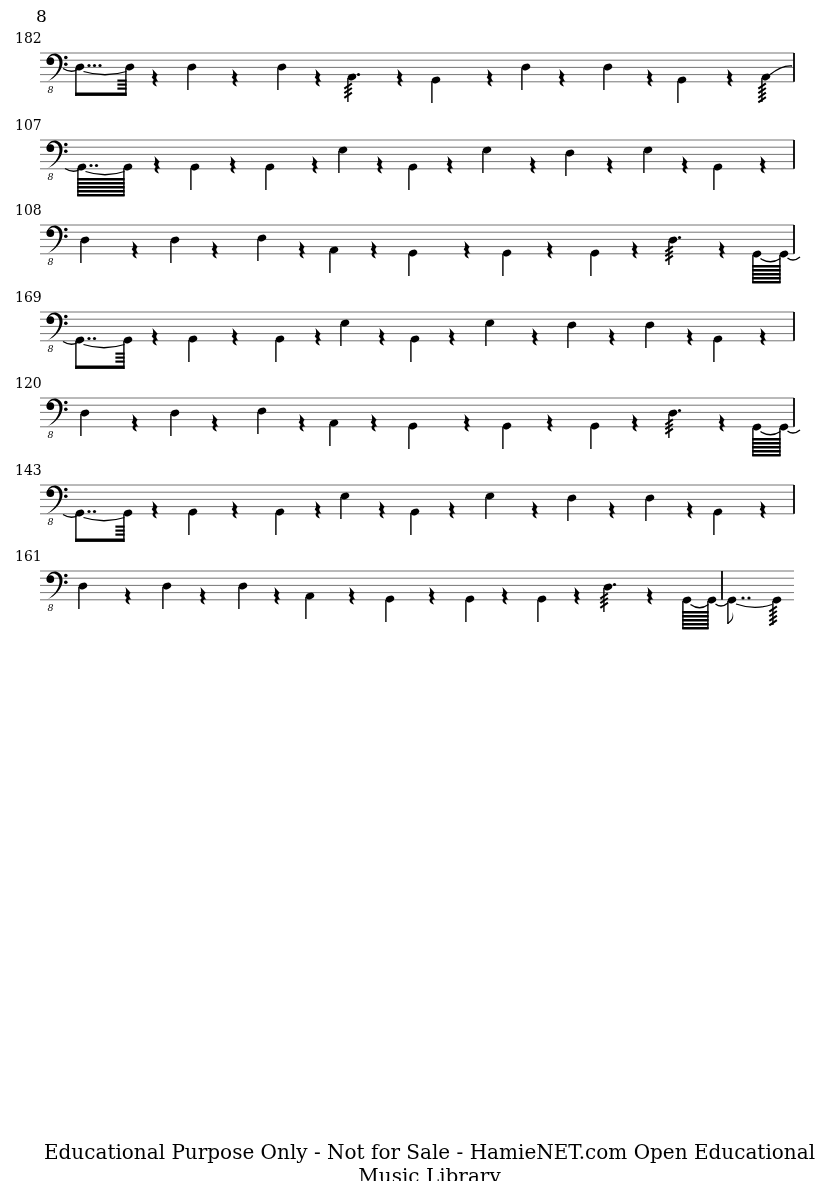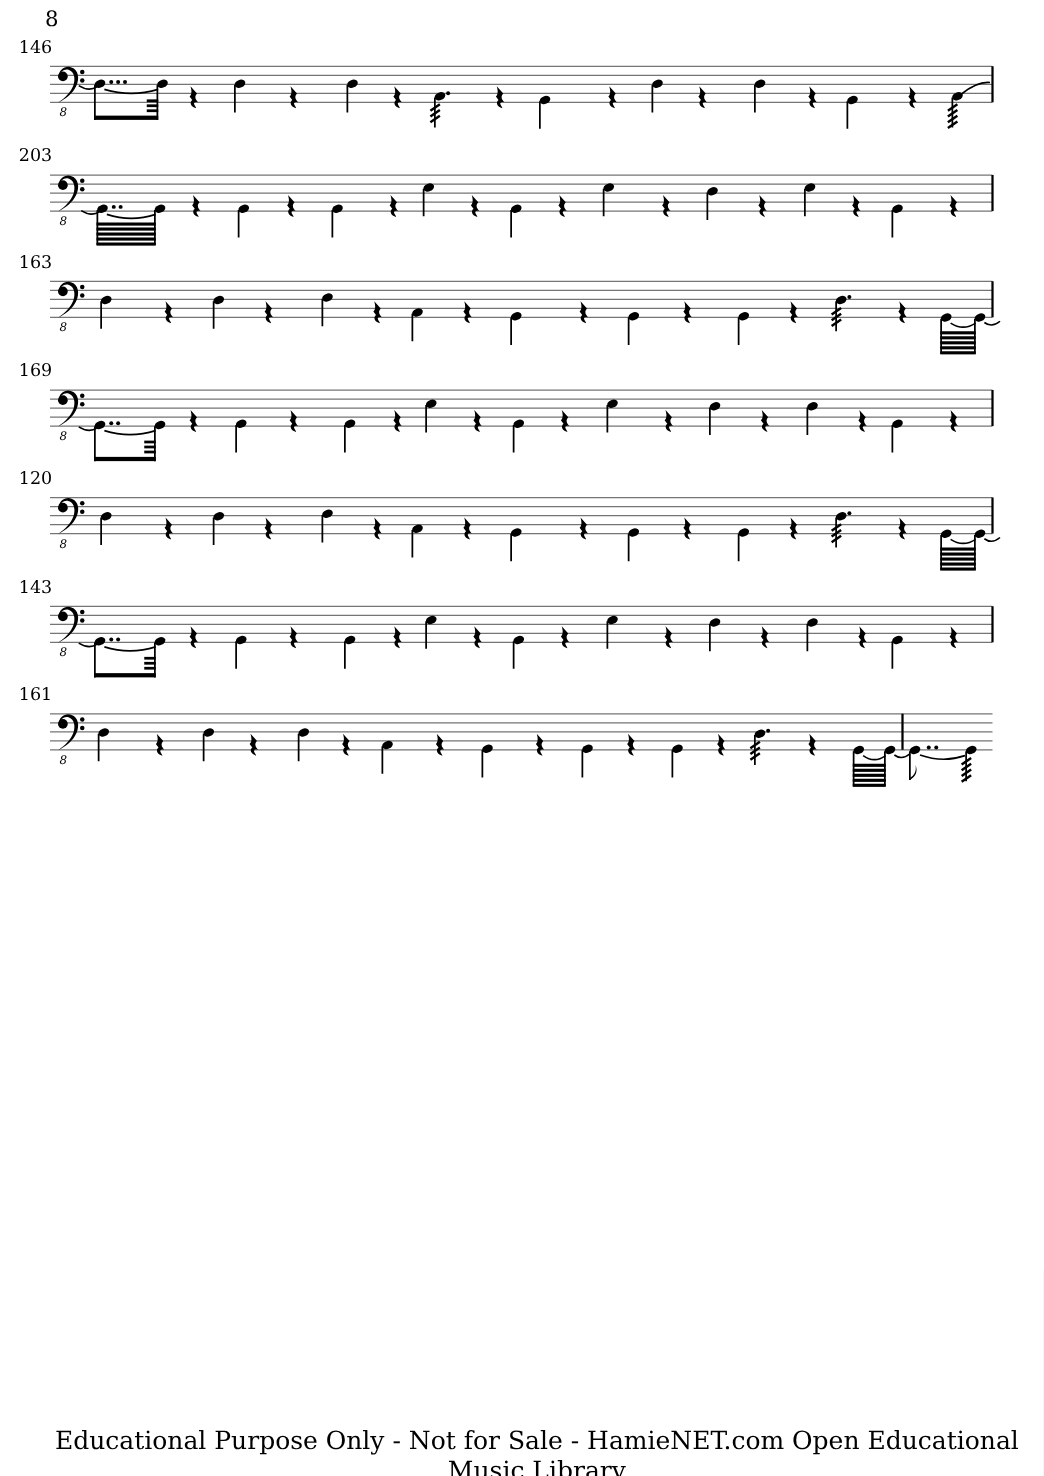--- a/index.html
+++ b/index.html
@@ -133,21 +133,21 @@
           <line x1="758.3" y1="88.6" x2="765.9" y2="83.4" stroke="#000000" stroke-width="2"></line>
           <line x1="758.3" y1="93.19999999999999" x2="765.9" y2="88" stroke="#000000" stroke-width="2"></line>
           <line x1="758.3" y1="97.8" x2="765.9" y2="92.60000000000001" stroke="#000000" stroke-width="2"></line>
           <line x1="758.3" y1="102.39999999999999" x2="765.9" y2="97.2" stroke="#000000" stroke-width="2"></line>
           <path d="M769.5,75 Q782,65 792,66" fill="none" stroke="#000000" stroke-width="1.3"></path>
         </g>
         <g>
           <line x1="794" y1="53" x2="794" y2="81.8" stroke="#000000" stroke-width="1.8"></line>
         </g>
       </svg>
-    <div class="measure-number">146</div>
+    <div class="measure-number">182</div>
   </div>
   <div class="system" style="top: 115px;">
     <svg class="staff-svg" id="staff-1" viewBox="0 115 835 90">
         <g>
           <line x1="40" y1="140" x2="794" y2="140" stroke="#757575" stroke-width="1"></line>
           <line x1="40" y1="147.2" x2="794" y2="147.2" stroke="#757575" stroke-width="1"></line>
           <line x1="40" y1="154.4" x2="794" y2="154.4" stroke="#757575" stroke-width="1"></line>
           <line x1="40" y1="161.6" x2="794" y2="161.6" stroke="#757575" stroke-width="1"></line>
           <line x1="40" y1="168.8" x2="794" y2="168.8" stroke="#757575" stroke-width="1"></line>
         </g>
@@ -229,21 +229,21 @@
           <ellipse cx="718" cy="167" rx="4.4" ry="3.1" fill="#000000" transform="rotate(-21 718 167)"></ellipse>
           <line x1="713.9" y1="168" x2="713.9" y2="190" stroke="#000000" stroke-width="1.4"></line>
         </g>
         <g>
           <path d="M-2.6,-11 L2.6,-5.3 C0.9,-3.6 0.8,-1.7 2.3,0.3 L3.4,1.8 C0.9,1.0 -0.5,2.0 0.6,4.0 C1.2,5.1 1.8,5.8 1.9,6.5 C-2.4,5.3 -3.7,1.9 -1.2,-0.1 L-3.3,-2.8 C-1.5,-4.4 -1.5,-7.3 -2.6,-11 Z" fill="#000000" transform="translate(763 167)"></path>
         </g>
         <g>
           <line x1="794" y1="140" x2="794" y2="168.8" stroke="#000000" stroke-width="1.8"></line>
         </g>
       </svg>
-    <div class="measure-number">203</div>
+    <div class="measure-number">107</div>
   </div>
   <div class="system" style="top: 200px;">
     <svg class="staff-svg" id="staff-2" viewBox="0 200 835 90">
         <g>
           <line x1="40" y1="225" x2="794" y2="225" stroke="#757575" stroke-width="1"></line>
           <line x1="40" y1="232.2" x2="794" y2="232.2" stroke="#757575" stroke-width="1"></line>
           <line x1="40" y1="239.4" x2="794" y2="239.4" stroke="#757575" stroke-width="1"></line>
           <line x1="40" y1="246.6" x2="794" y2="246.6" stroke="#757575" stroke-width="1"></line>
           <line x1="40" y1="253.8" x2="794" y2="253.8" stroke="#757575" stroke-width="1"></line>
         </g>
@@ -324,21 +324,21 @@
           <rect x="752.1999999999999" y="273" width="28.4" height="2.5" fill="#000000"></rect>
           <rect x="752.1999999999999" y="277" width="28.4" height="2.5" fill="#000000"></rect>
           <rect x="752.1999999999999" y="281" width="28.4" height="2.5" fill="#000000"></rect>
           <path d="M760.5,258.5 Q770.5,265 780.5,258.5" fill="none" stroke="#000000" stroke-width="1.3"></path>
           <path d="M787.5,258 Q793.5,262.5 800,257" fill="none" stroke="#000000" stroke-width="1.3"></path>
         </g>
         <g>
           <line x1="794" y1="225" x2="794" y2="253.8" stroke="#000000" stroke-width="1.8"></line>
         </g>
       </svg>
-    <div class="measure-number">163</div>
+    <div class="measure-number">108</div>
   </div>
   <div class="system" style="top: 287px;">
     <svg class="staff-svg" id="staff-3" viewBox="0 287 835 90">
         <g>
           <line x1="40" y1="312" x2="794" y2="312" stroke="#757575" stroke-width="1"></line>
           <line x1="40" y1="319.2" x2="794" y2="319.2" stroke="#757575" stroke-width="1"></line>
           <line x1="40" y1="326.4" x2="794" y2="326.4" stroke="#757575" stroke-width="1"></line>
           <line x1="40" y1="333.6" x2="794" y2="333.6" stroke="#757575" stroke-width="1"></line>
           <line x1="40" y1="340.8" x2="794" y2="340.8" stroke="#757575" stroke-width="1"></line>
         </g>

